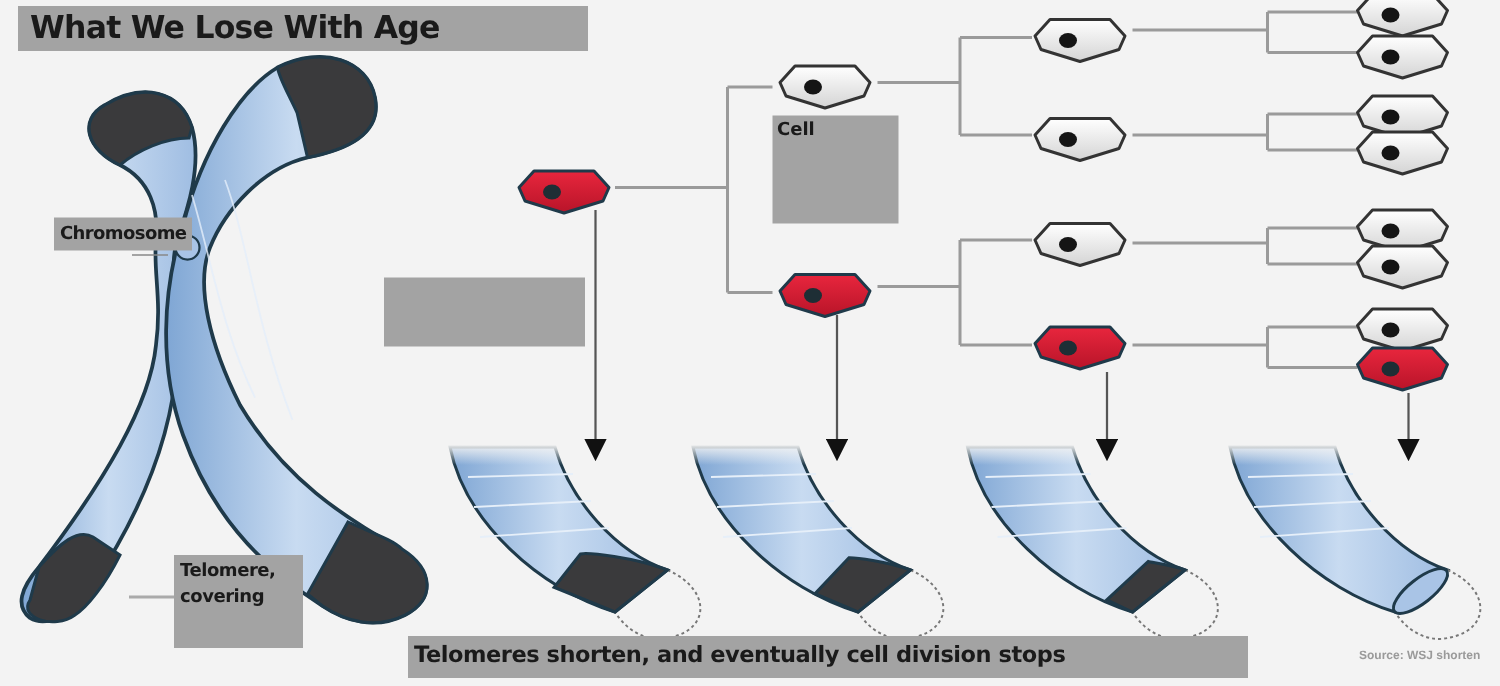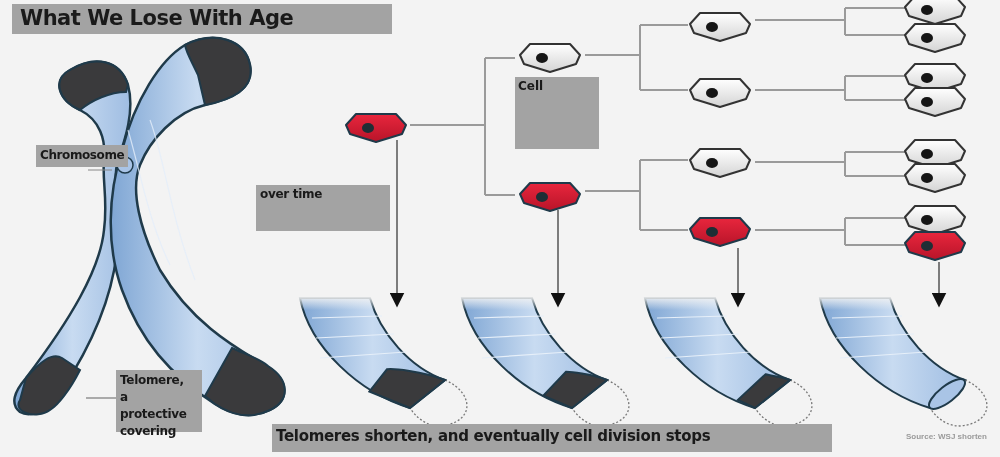--- a/index.html
+++ b/index.html
@@ -183,21 +183,19 @@
         <ellipse cx="947" cy="394" rx="22" ry="8" transform="rotate(-38 947 394)" fill="#a9c4e6" stroke="#1f3a4a" stroke-width="2"></ellipse>
         <rect x="815" y="296" width="90" height="40" fill="url(#fadeGrad)"></rect>
       </g>
     </g>
 </svg>
 
 <div class="lbl title">What We Lose With Age</div>
 <div class="lbl chrom">Chromosome</div>
 <div class="lbl cell">Cell</div>
 <div class="lbl divide">
-  <div>over time</div>
 </div>
 <div class="lbl telo">
   <div>Telomere,</div>
-  <div>a protective</div>
   <div>covering</div>
 </div>
 <div class="lbl bottom">Telomeres shorten, and eventually cell division stops</div>
 <div class="source">Source: WSJ shorten</div>
 
 </body></html>

